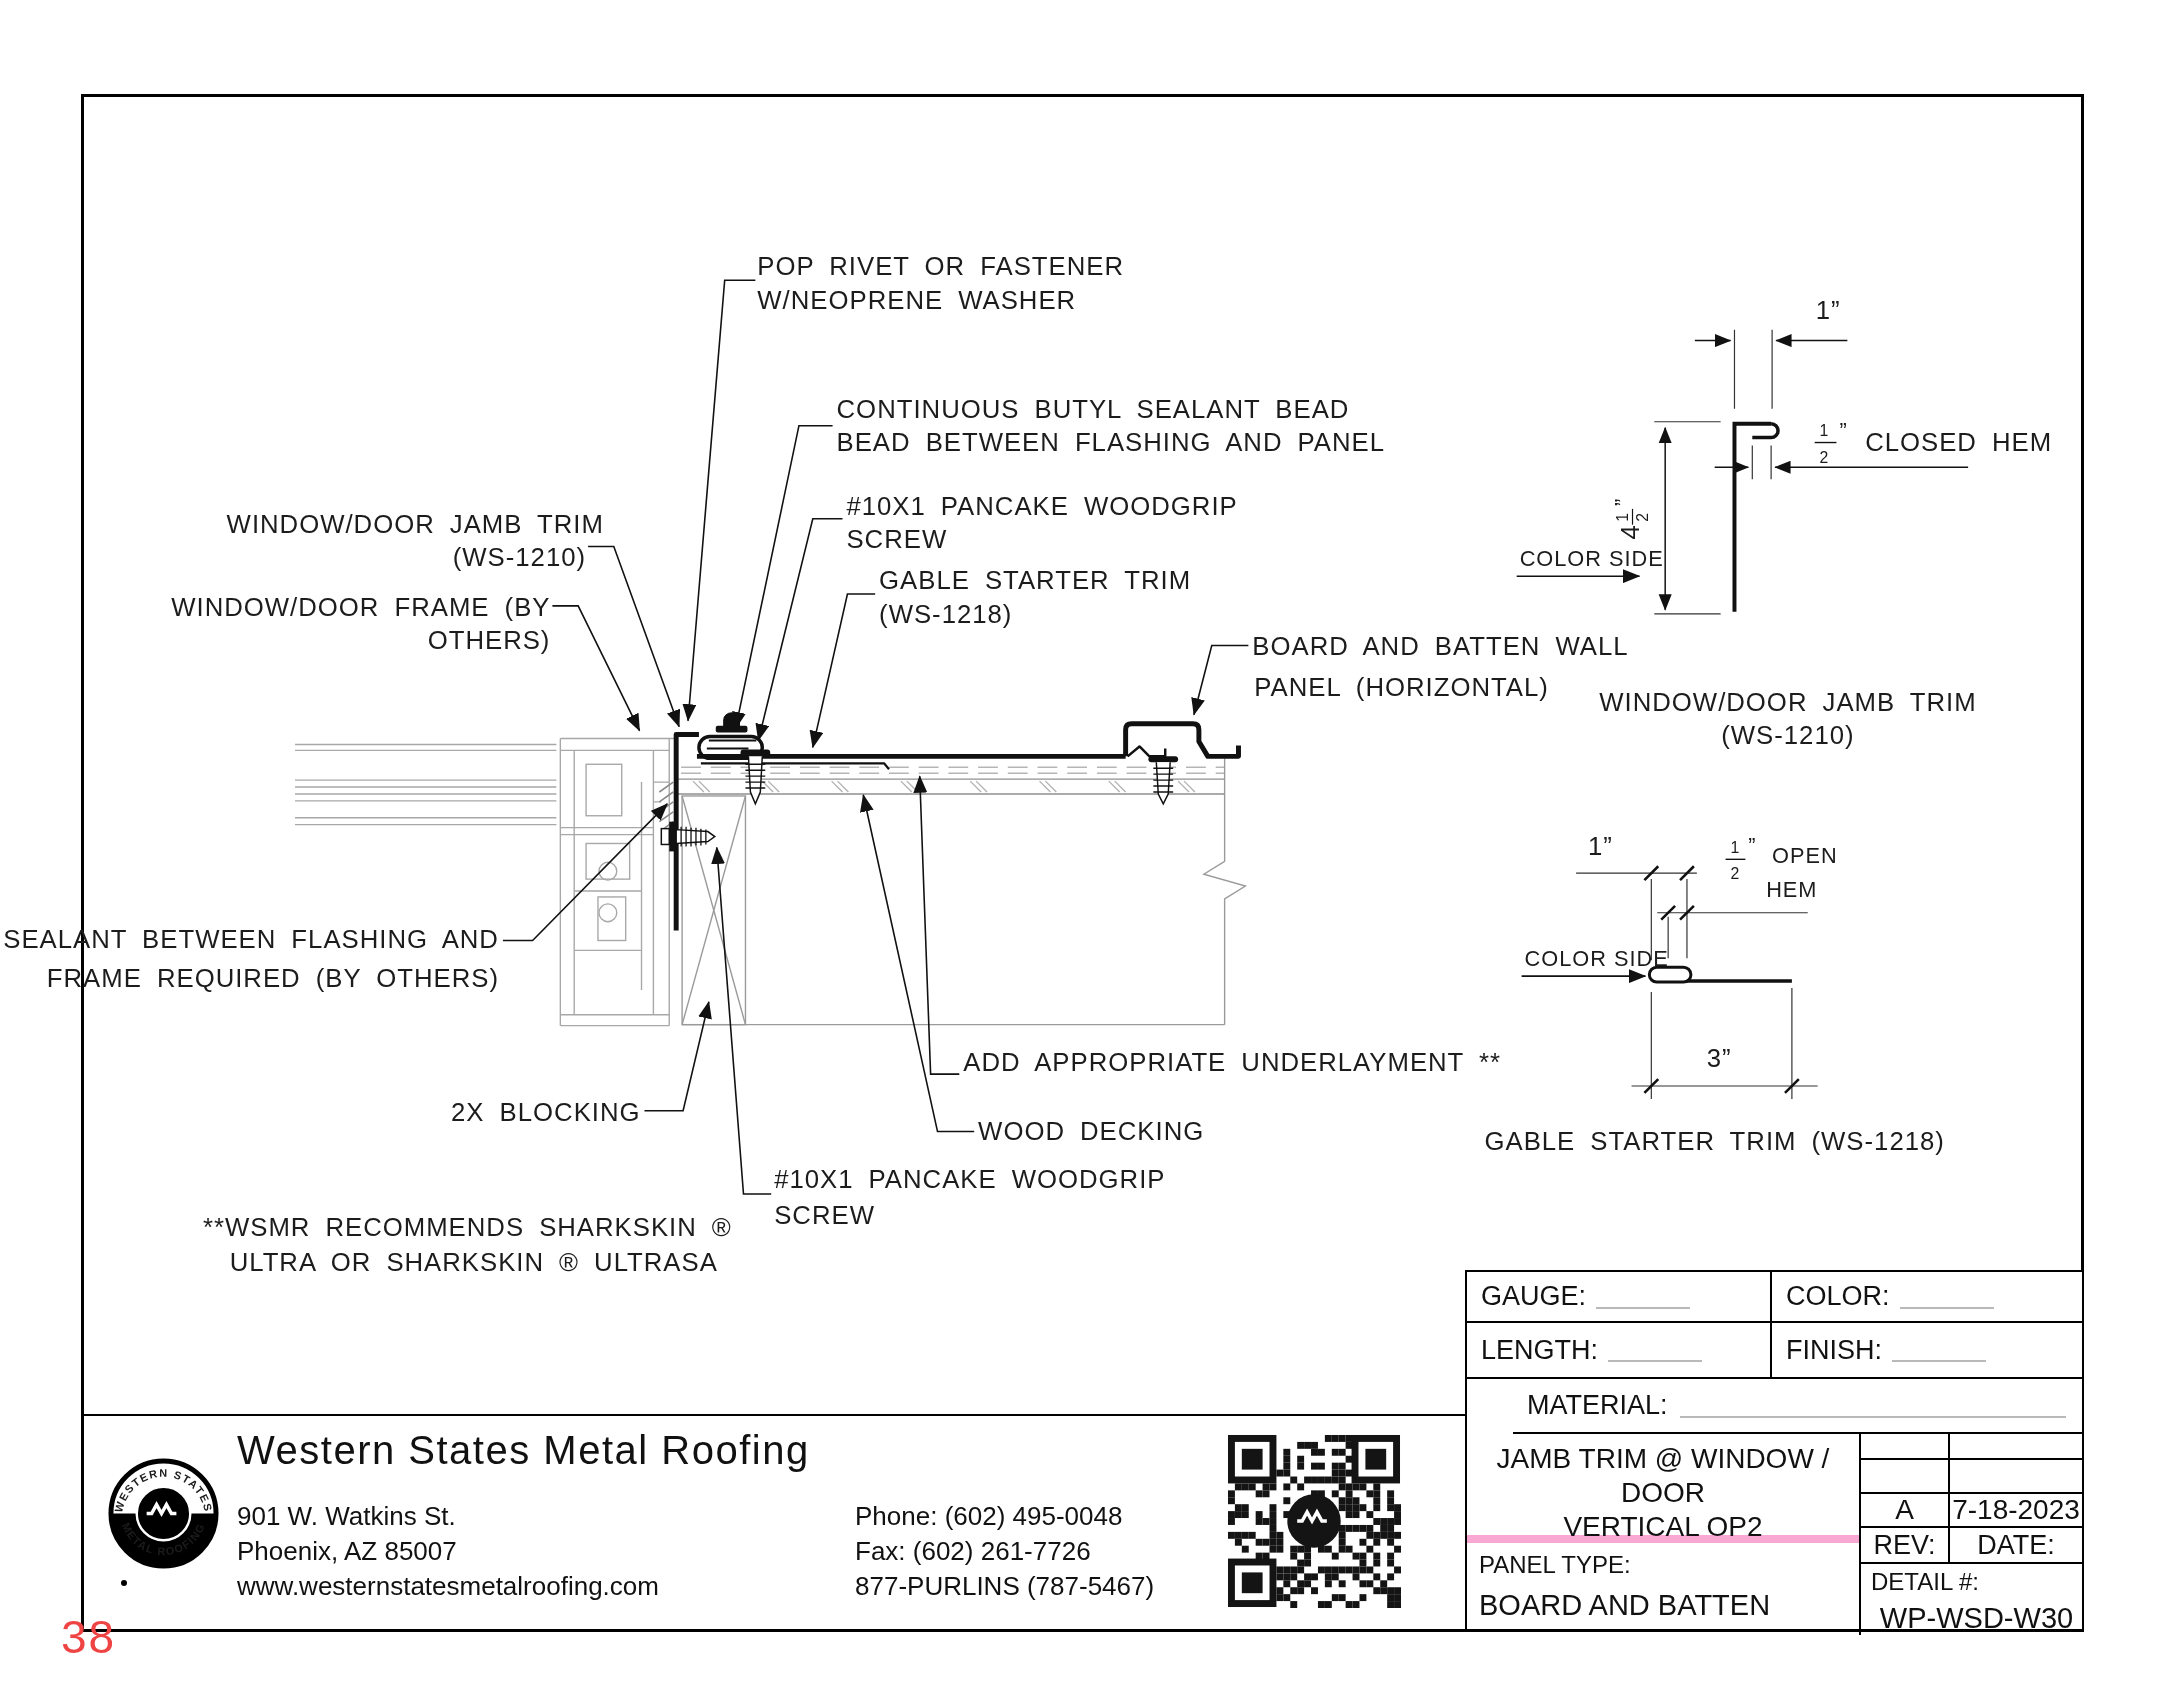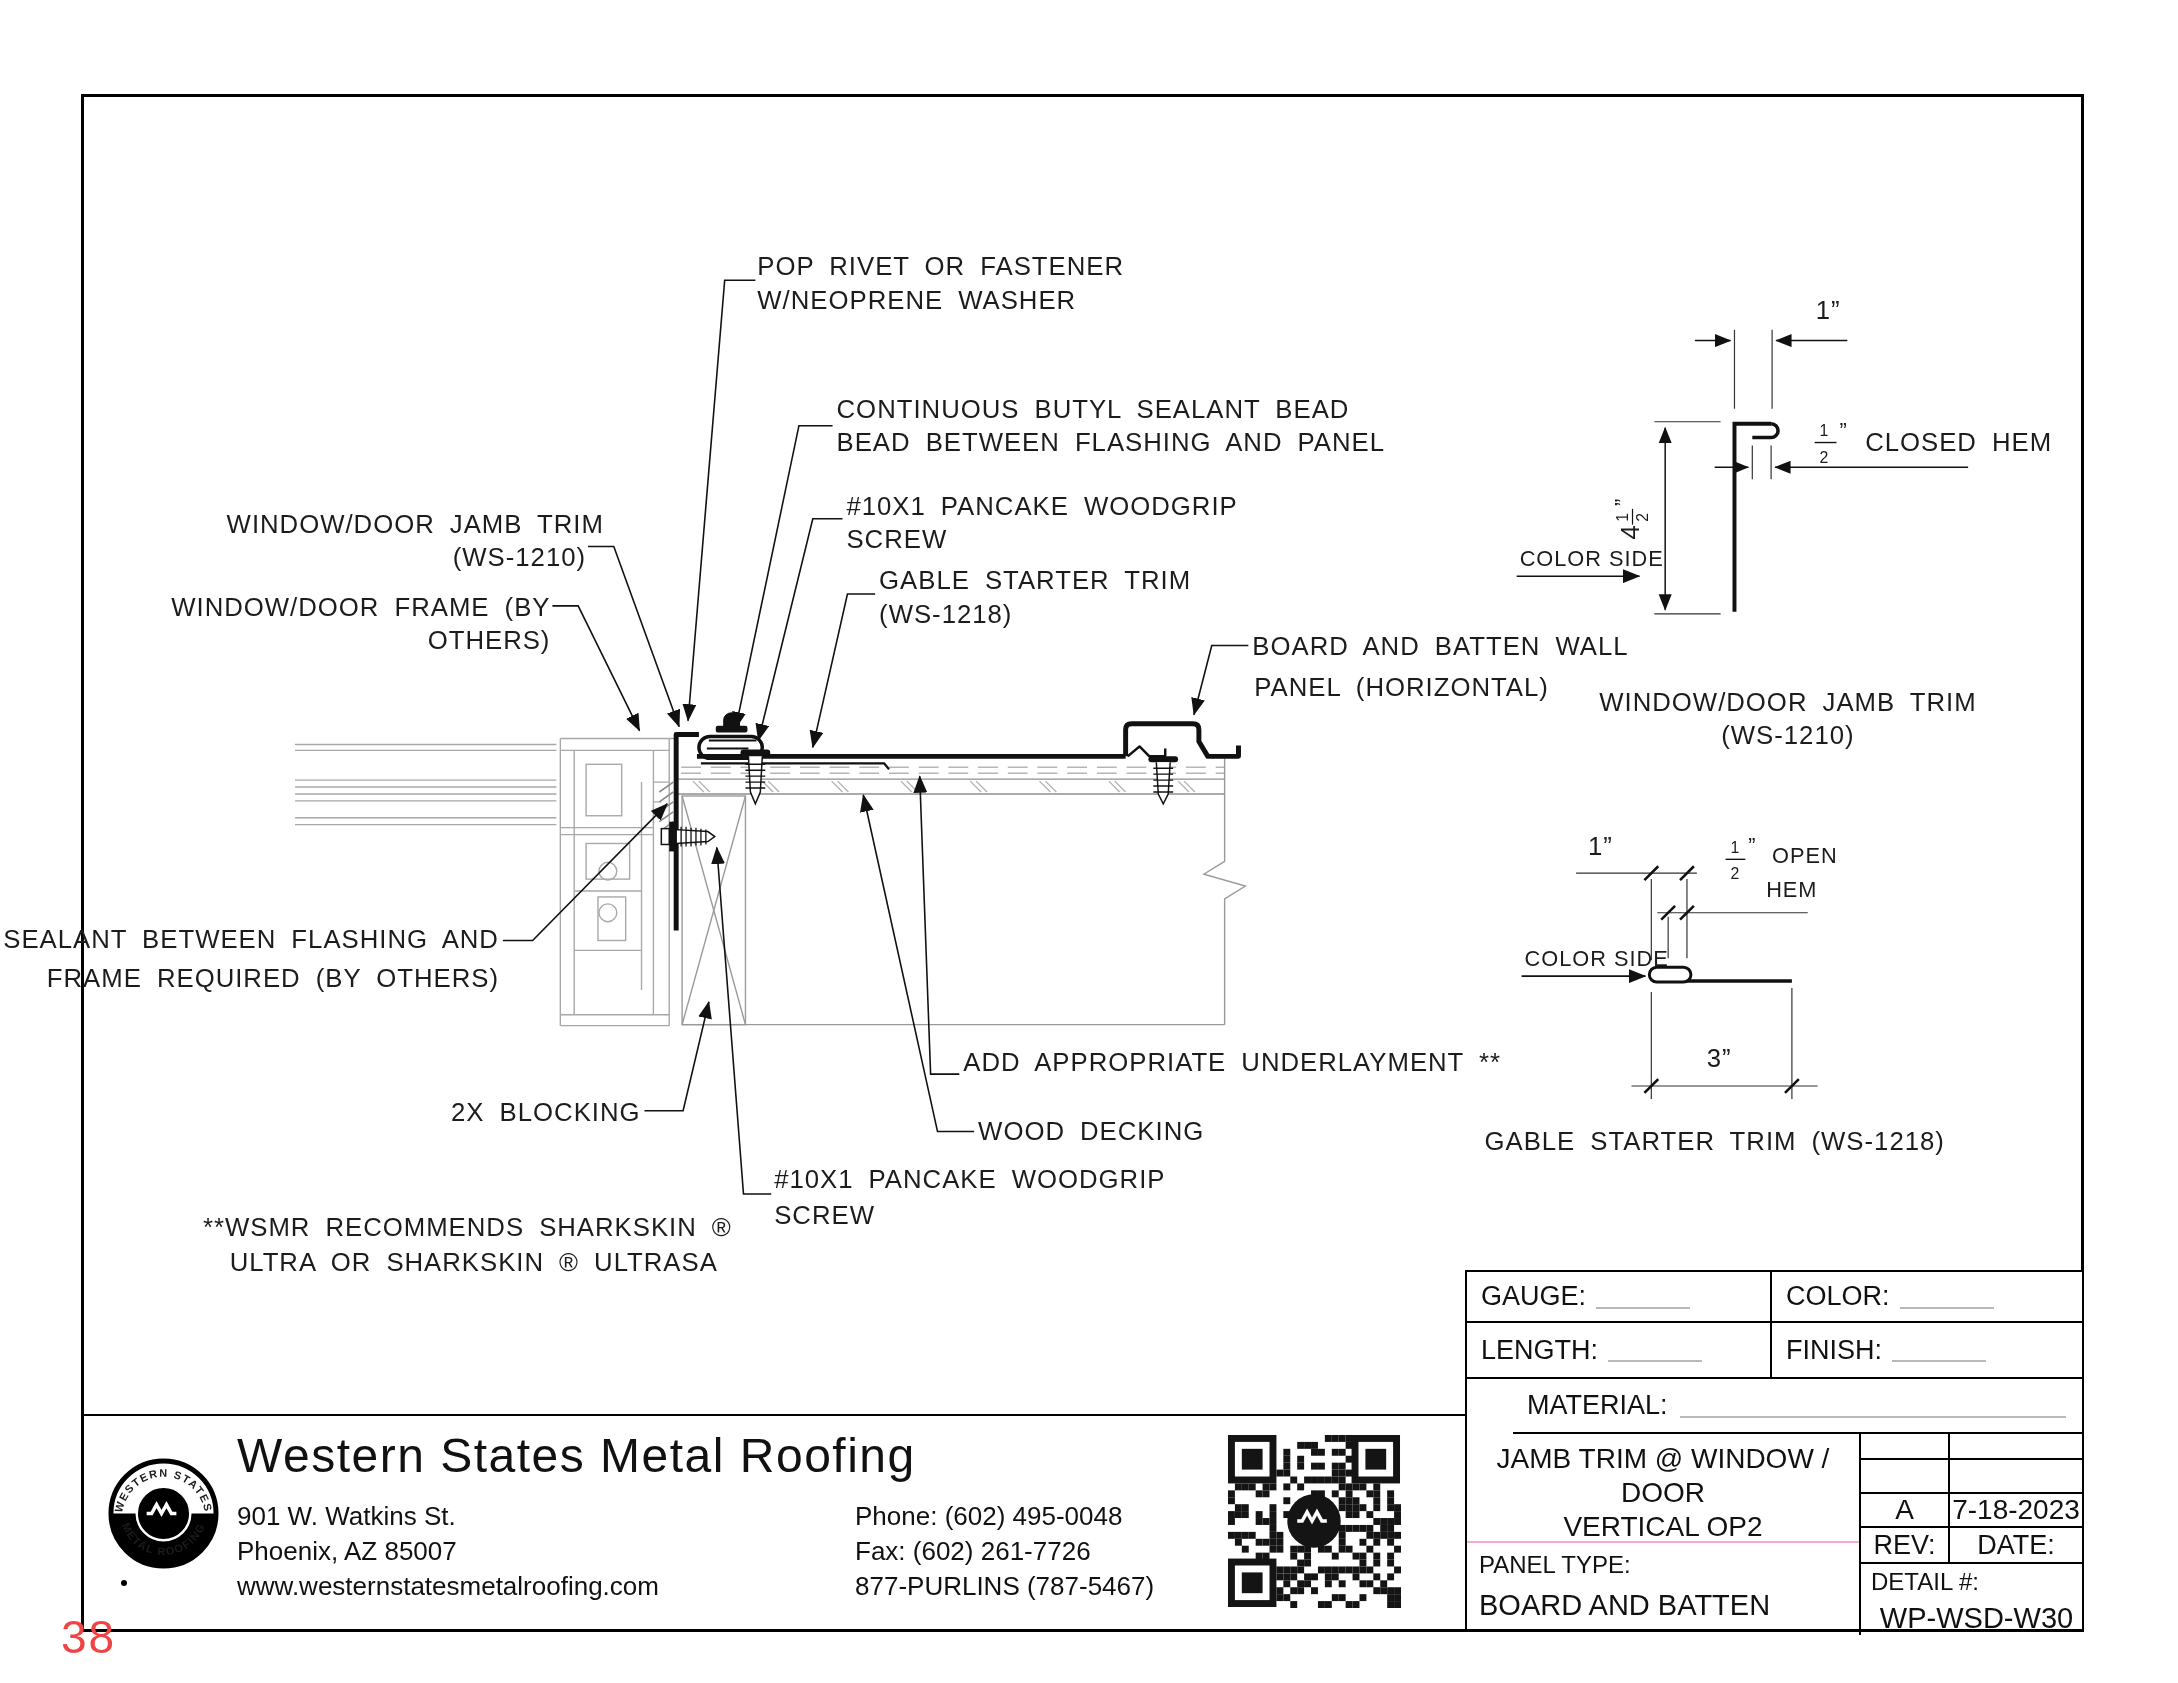--- a/index.html
+++ b/index.html
@@ -19,33 +19,33 @@
       box-sizing:border-box;background:#fff;font-size:27px;}
   .tb-row{display:flex;border-bottom:2px solid #000;align-items:flex-start;}
   .tb-r1{height:49px;} .tb-r2{height:54px;} .tb-r3{height:53px;margin-left:46px;}
   .tb-cell{display:flex;align-items:center;height:100%;padding-left:14px;box-sizing:border-box;}
   .tb-cl{width:305px;border-right:2px solid #000;}
   .tb-cr{flex:1;}
   .blank{display:inline-block;width:94px;border-bottom:2px solid #b9b9b9;height:22px;margin-left:10px;}
   .blank-long{flex:1;border-bottom:2px solid #b9b9b9;height:22px;margin-left:12px;margin-right:16px;}
   .tb-bottom{display:flex;height:201px;}
   .tb-left{width:394px;border-right:2px solid #000;display:flex;flex-direction:column;box-sizing:border-box;}
-  .tb-title{height:109px;text-align:center;padding-top:8px;font-size:28px;line-height:34px;border-bottom:2px solid #f9a8d4;box-sizing:border-box;}
+  .tb-title{height:109px;text-align:center;padding-top:8px;font-size:28px;line-height:34px;border-bottom:8px solid #f9a8d4;box-sizing:border-box;}
   .tb-panel{flex:1;padding:8px 0 0 12px;font-size:24px;}
   .tb-panel-value{font-size:29px;margin-top:10px;}
   .tb-right{flex:1;display:flex;flex-direction:column;}
   .mini-row{display:flex;border-bottom:2px solid #000;box-sizing:border-box;}
   .mr-a{height:28px;} .mr-b{height:37px;} .mr-c{height:37px;font-size:28px;} .mr-d{height:39px;font-size:27px;}
   .mini-l{width:89px;border-right:2px solid #000;display:flex;align-items:center;justify-content:center;box-sizing:border-box;}
   .mini-r{flex:1;display:flex;align-items:center;justify-content:center;border-radius:15px;}
   .detail-cell{flex:1;padding:4px 0 0 10px;font-size:24px;}
   .detail-value{text-align:center;font-size:29px;margin-top:6px;}
   
   .cbar{position:absolute;left:81px;top:1414px;width:1384px;height:218px;border-top:2.5px solid #000;box-sizing:border-box;}
-  .co-name{position:absolute;left:156px;top:12px;font-size:48px;letter-spacing:1.5px;}
+  .co-name{position:absolute;left:156px;top:12px;font-size:40px;letter-spacing:1.5px;}
   .co-addr{position:absolute;left:156px;top:83px;font-size:26px;line-height:35px;}
   .co-phone{position:absolute;left:774px;top:83px;font-size:26px;line-height:35px;}
   .logo{position:absolute;left:25px;top:40px;}
   .logo-dot{position:absolute;left:40px;top:164px;width:6px;height:6px;background:#000;border-radius:50%;}
   .qr{position:absolute;left:1146px;top:18px;}
   .sheet-num{position:absolute;left:61px;top:1610px;font-size:46px;color:#ef4444;letter-spacing:2px;}
 </style>
 </head>
 <body>
 

